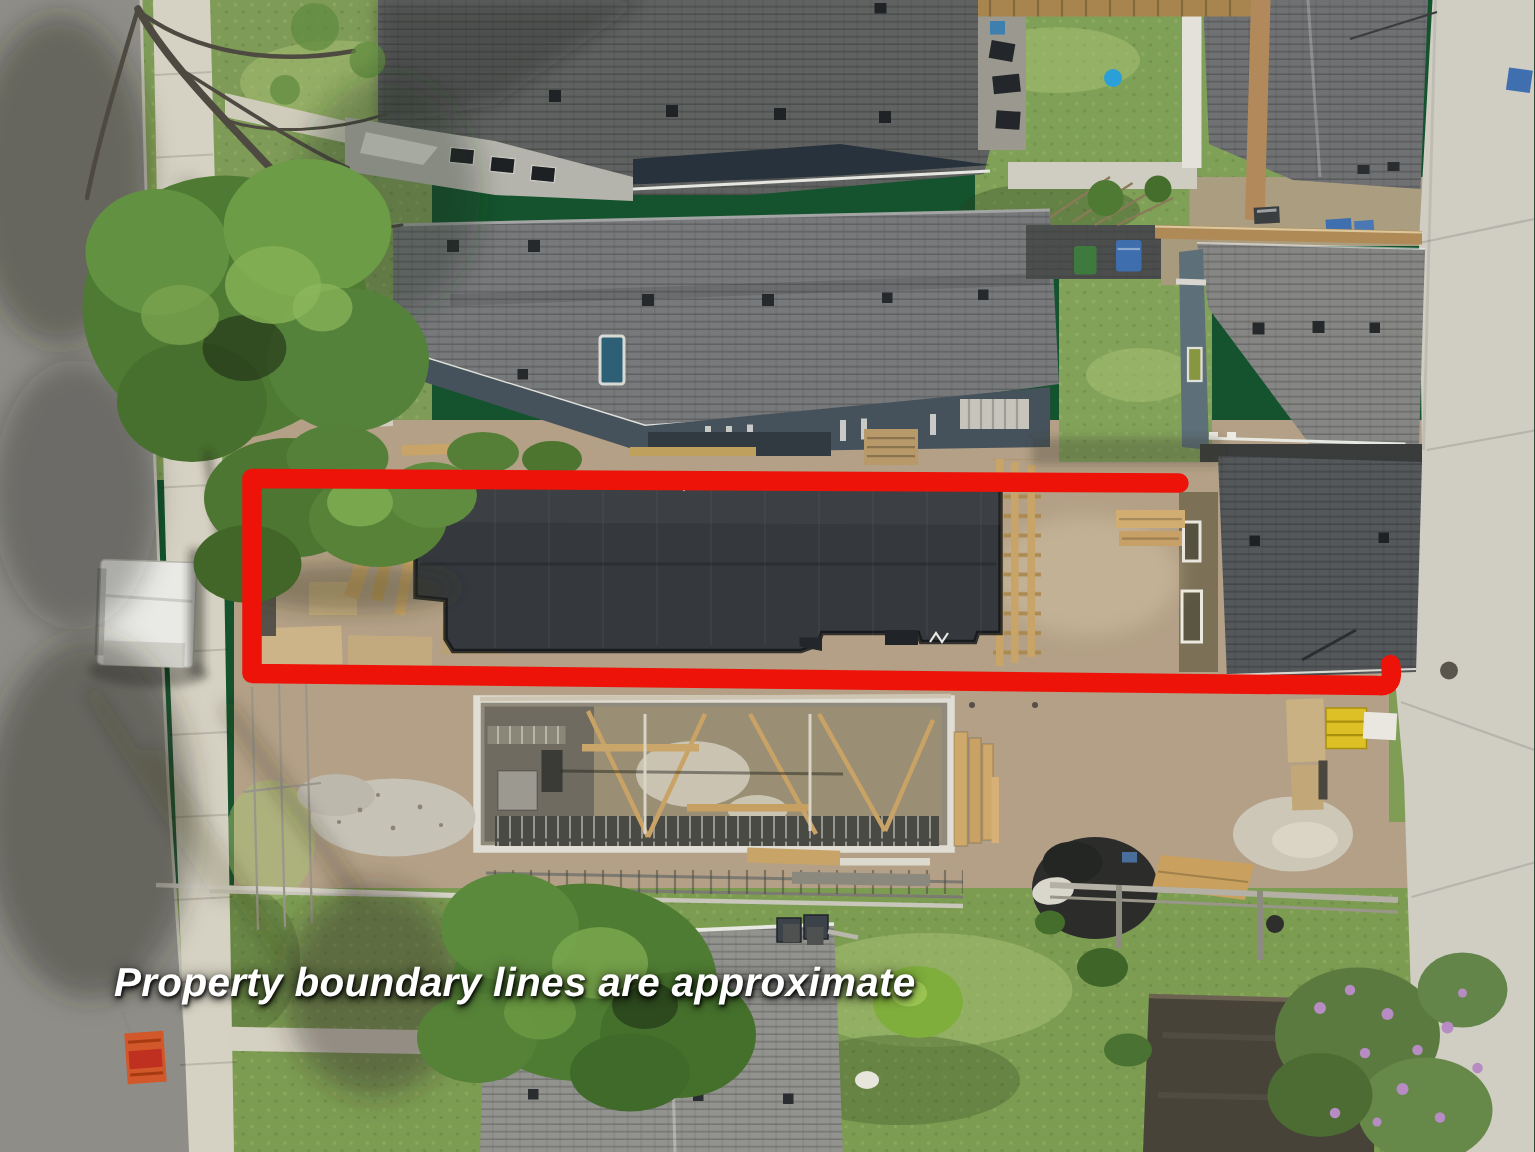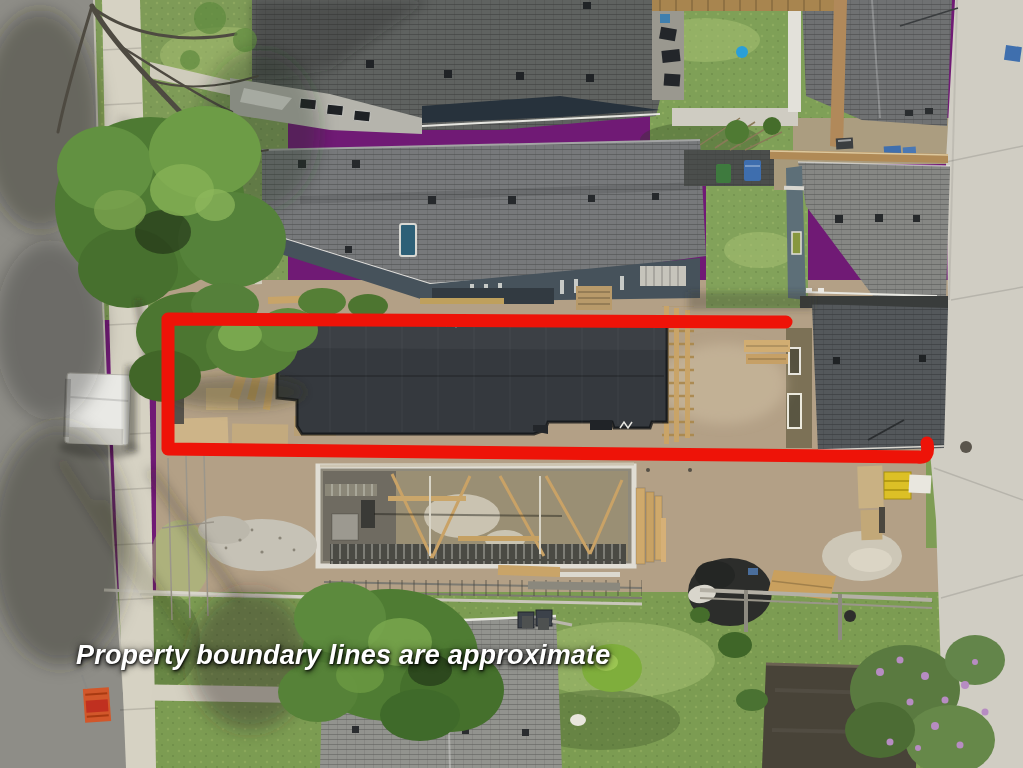--- a/index.html
+++ b/index.html
@@ -1,17 +1,17 @@
 <!DOCTYPE html>
 <html><head>
 <meta charset="utf-8">
 <style>
   html,body{margin:0;padding:0;background:#222;}
   .stage{position:relative;width:1023px;height:768px;overflow:hidden;
-         background:#701a75;font-family:"Liberation Sans",sans-serif;}
+         background:#14532d;font-family:"Liberation Sans",sans-serif;}
   .stage svg{position:absolute;left:0;top:0;width:100%;height:100%;display:block;}
   .caption{position:absolute;left:76px;top:640px;
            font-family:"Liberation Sans",sans-serif;
            font-style:italic;font-weight:bold;font-size:27px;letter-spacing:.2px;
            color:#ffffff;white-space:nowrap;
            text-shadow:0 2px 5px rgba(0,0,0,.85),1px 1px 2px rgba(0,0,0,.7),0 0 10px rgba(0,0,0,.45);}
 </style>
 </head>
 <body>
 

